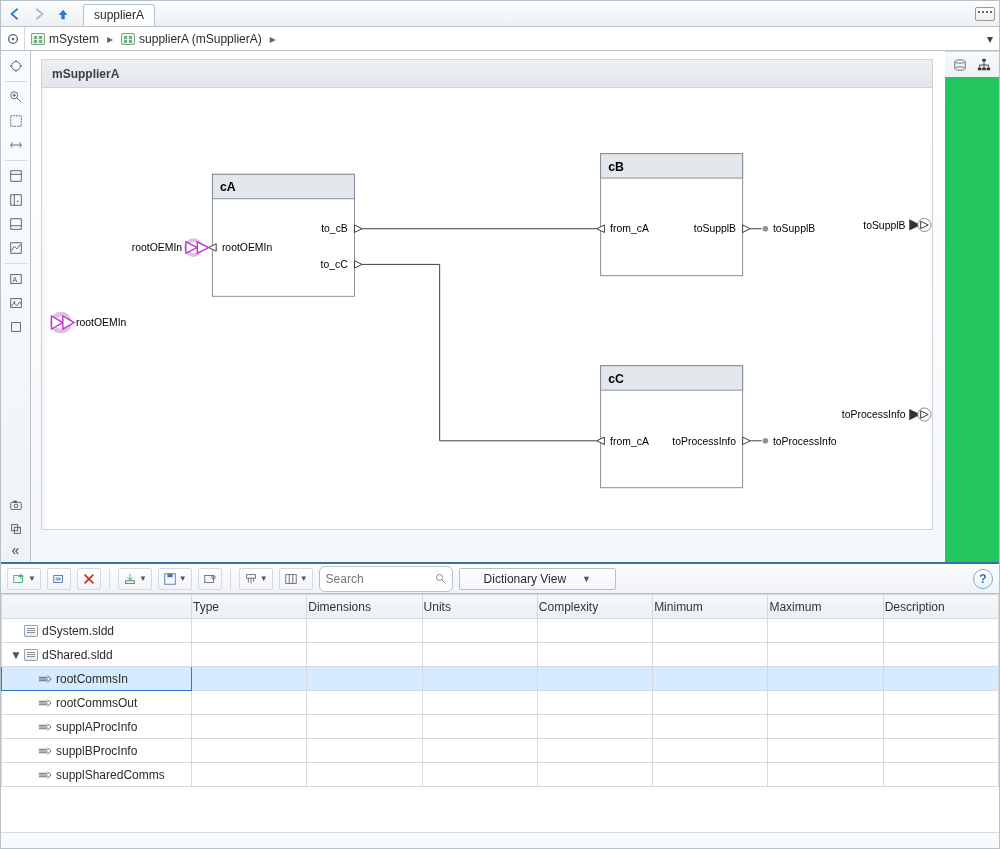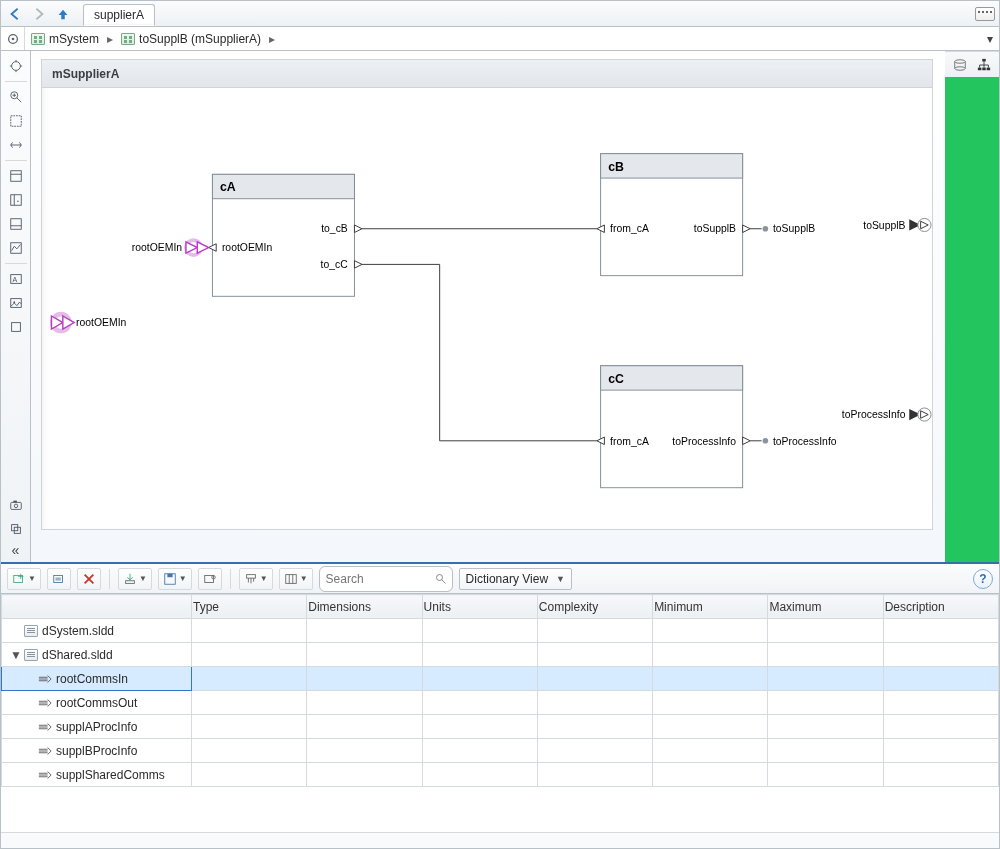--- a/index.html
+++ b/index.html
@@ -66,21 +66,21 @@
   .panel { border-top: 2px solid #3a6ea8; display:flex; flex-direction:column; height: 286px; }
   .panel-head { height:22px; display:flex; align-items:center; padding:0 6px; background: linear-gradient(#f7f9fb,#e9edf1); border-bottom:1px solid var(--border); font-size:12px; }
   .panel-head .btns { margin-left:auto; display:flex; gap:4px; color:#555; }
   .panel-toolbar { height:30px; display:flex; align-items:center; gap:6px; padding:0 6px; background: linear-gradient(#fbfcfd,#f1f3f6); border-bottom:1px solid var(--border); }
   .tb-btn { height:22px; padding:0 4px; display:flex; align-items:center; gap:2px; border:1px solid var(--border-light); border-radius:2px; background:linear-gradient(#ffffff,#f1f4f7); color:#44515c; }
   .tb-btn .caret { font-size:8px; color:#555; }
   .tb-sep { width:1px; height:20px; background:var(--border-light); margin:0 2px; }
   .search { display:flex; align-items:center; border:1px solid var(--border); border-radius:6px; background:#fff; height:26px; }
   .search input { border:none; outline:none; padding:0 6px; width:110px; font-size:12px; }
   .search .mag { width:22px; display:flex; align-items:center; justify-content:center; color:#666; }
-  .combo { display:flex; align-items:center; border:1px solid var(--border); border-radius:2px; background:linear-gradient(#ffffff,#f2f5f8); height:22px; padding:0 6px; gap:8px; }
+  .combo { display:flex; align-items:center; border:1px solid var(--border); border-radius:2px; background:linear-gradient(#ffffff,#f2f5f8); height:22px; padding:0 24px; gap:16px; }
   .combo .caret { font-size:9px; color:#555; }
   .help { margin-left:auto; width:20px; height:20px; border:1px solid #7fa8d8; border-radius:50%; display:flex; align-items:center; justify-content:center; color:#2e6fb6; font-weight:bold; background:linear-gradient(#ffffff,#eaf2fb); }
 
   .grid { flex:1; overflow:auto; }
   table.ifaces { border-collapse: collapse; width:100%; table-layout: fixed; }
   table.ifaces th, table.ifaces td { border:1px solid var(--border-light); height:24px; font-size:12px; }
   table.ifaces th { background: linear-gradient(#f6f8fa,#ecf0f3); font-weight:normal; text-align:left; color:#333; }
   table.ifaces th.tree-col { width: 190px; }
   table.ifaces td.tree { padding:0 4px; }
   .tree-cell { display:flex; align-items:center; gap:4px; }
@@ -130,21 +130,21 @@
           <circle cx="8" cy="8" r="1.5" fill="#5a6570"></circle>
         </svg>
     </div>
     <div class="crumb">
       <span class="crumb-icon sys"></span>
       <span>mSystem</span>
     </div>
     <span class="crumb-sep">▸</span>
     <div class="crumb">
       <span class="crumb-icon sys"></span>
-      <span>toSupplB (mSupplierA)</span>
+      <span>supplierA (mSupplierA)</span>
     </div>
     <span class="crumb-sep">▸</span>
     <div class="crumb-dd">▾</div>
   </div>
 
   <div class="body">
 
     <div class="rail">
       <div class="tool">
           <svg width="14" height="14" viewBox="0 0 16 16">

